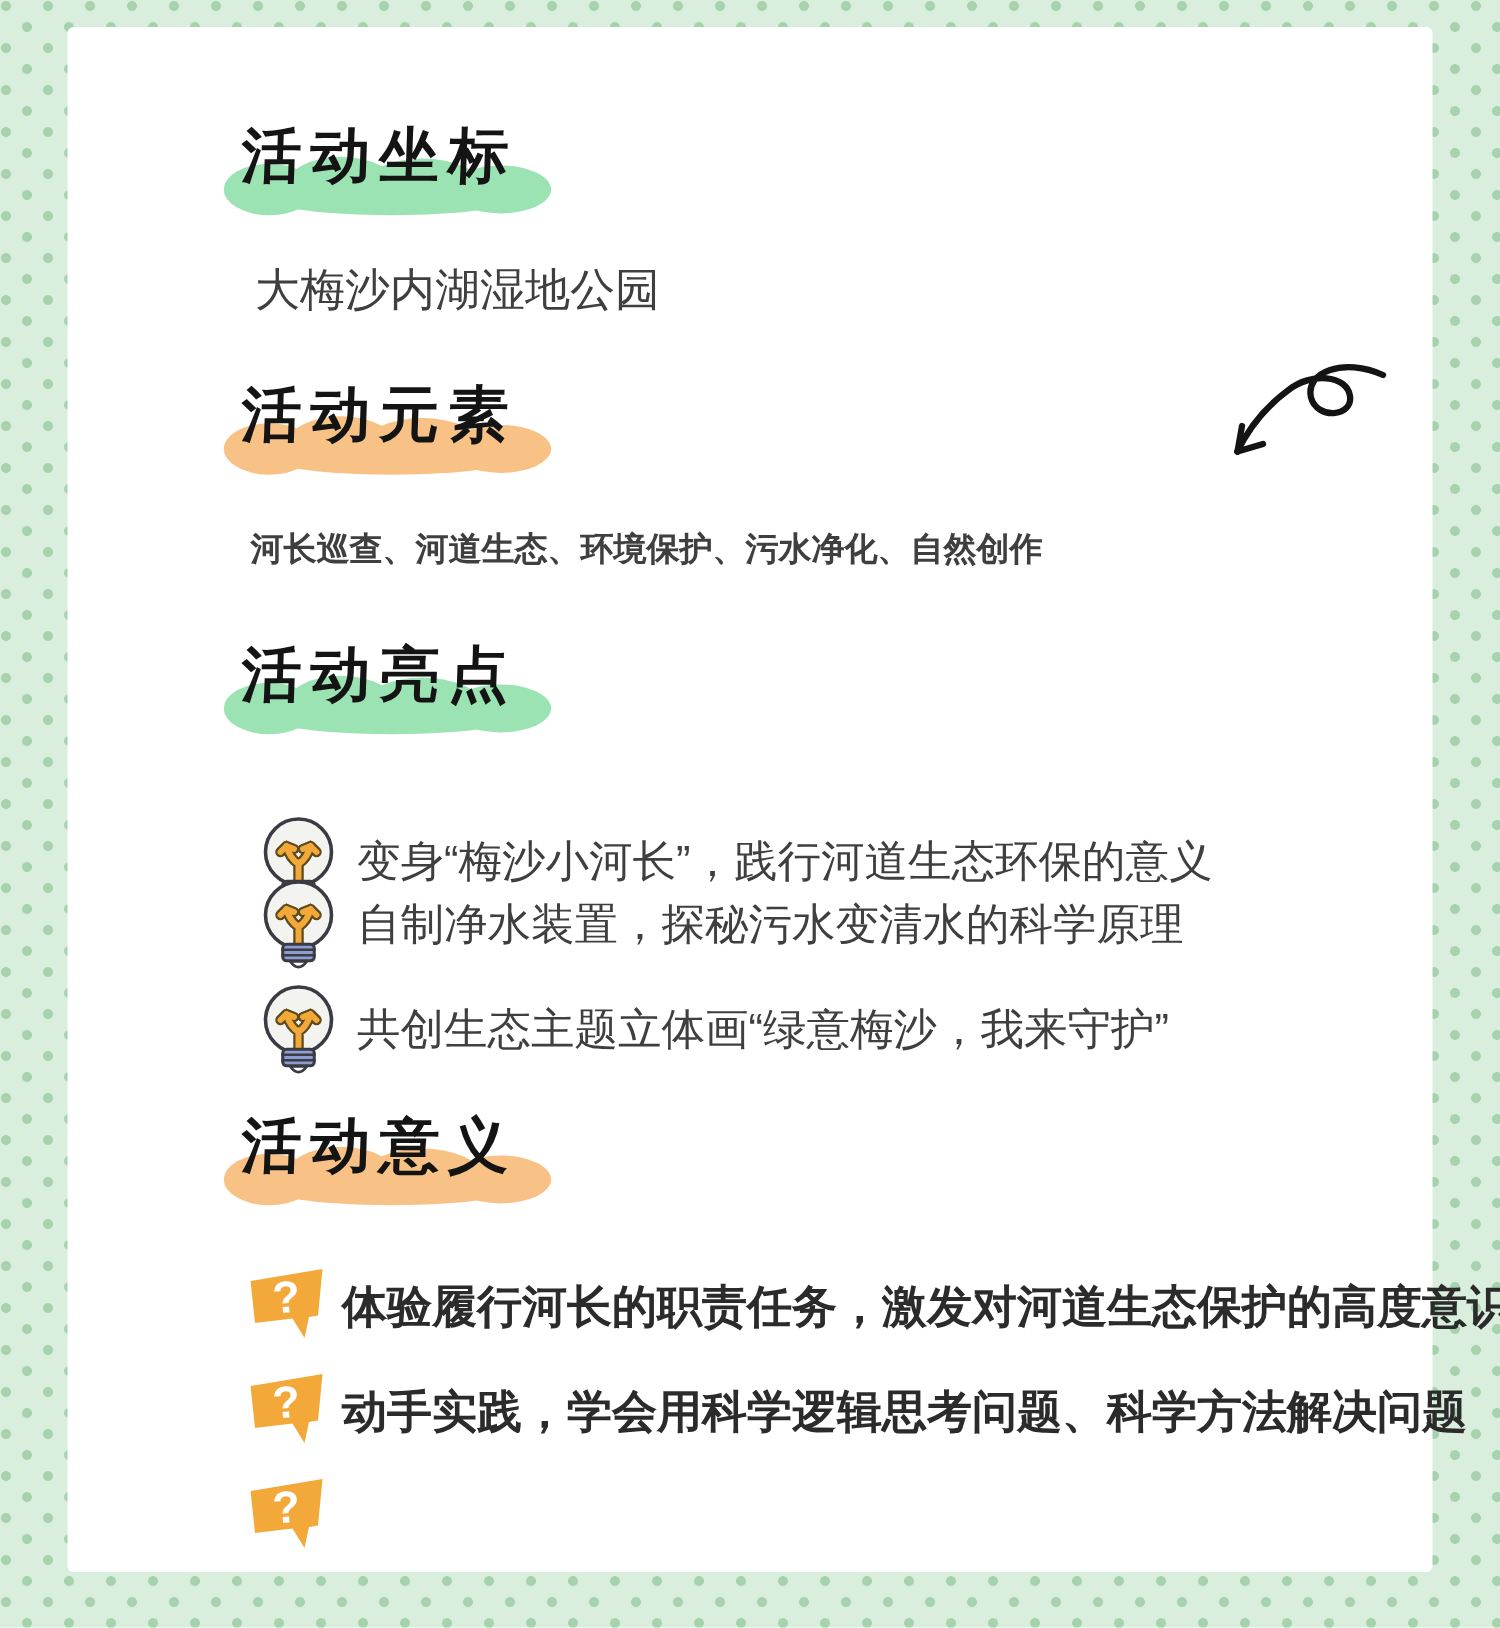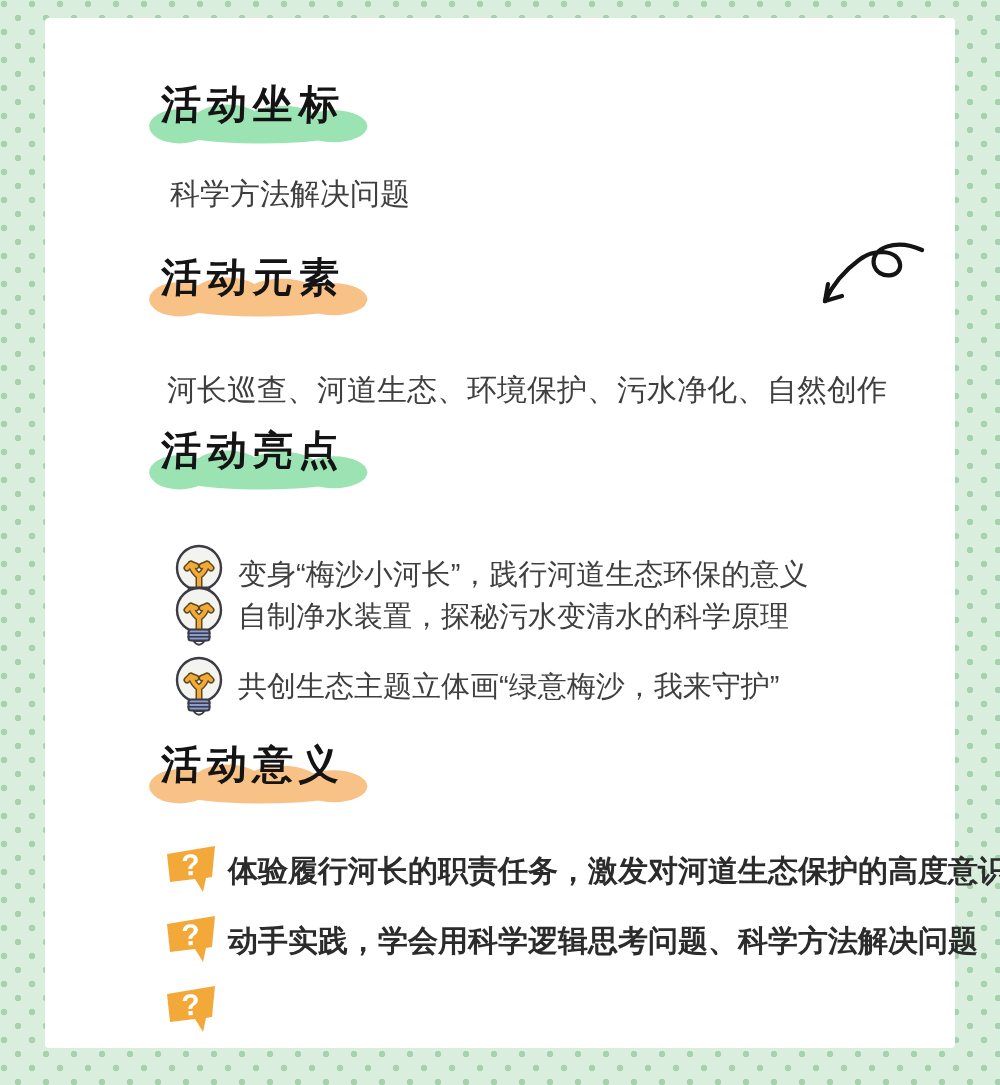--- a/index.html
+++ b/index.html
@@ -63,21 +63,21 @@
         <g fill="#9be3b3">
           <ellipse cx="30" cy="23" rx="28" ry="15"></ellipse>
           <ellipse cx="74" cy="20" rx="33" ry="16"></ellipse>
           <ellipse cx="124" cy="21" rx="36" ry="16"></ellipse>
           <ellipse cx="172" cy="23" rx="31" ry="14"></ellipse>
           <ellipse cx="105" cy="26" rx="84" ry="12"></ellipse>
         </g>
       </svg>
       <div class="title">活动坐标</div>
     </div>
-    <div class="body-line" style="left:125px;top:156px;">科学方法解决问题</div>
+    <div class="body-line" style="left:125px;top:156px;">大梅沙内湖湿地公园</div>
 
     <div class="header" style="left:116px;top:233px;">
       <svg class="blob" viewBox="0 0 210 42" preserveAspectRatio="none">
         <g fill="#f8c287">
           <ellipse cx="30" cy="23" rx="28" ry="15"></ellipse>
           <ellipse cx="74" cy="20" rx="33" ry="16"></ellipse>
           <ellipse cx="124" cy="21" rx="36" ry="16"></ellipse>
           <ellipse cx="172" cy="23" rx="31" ry="14"></ellipse>
           <ellipse cx="105" cy="26" rx="84" ry="12"></ellipse>
         </g>
@@ -86,21 +86,21 @@
     </div>
 
     <svg class="arrow-doodle" viewBox="0 0 120 80">
       <g fill="none" stroke="#141414" stroke-width="4.2" stroke-linecap="round" stroke-linejoin="round">
         <path d="M112 10 C 86 -2, 60 8, 64 25 C 68 40, 92 38, 90 24 C 88 10, 64 8, 49 20 C 34 31, 23 44, 15 61"></path>
         <path d="M15 61 L 18 44"></path>
         <path d="M15 61 L 32 56"></path>
       </g>
     </svg>
 
-    <div class="body-line" style="left:122px;top:352px;font-size:30px;">河长巡查、河道生态、环境保护、污水净化、自然创作</div>
+    <div class="body-line" style="left:122px;top:328px;font-size:22px;font-weight:bold;">河长巡查、河道生态、环境保护、污水净化、自然创作</div>
 
     <div class="header" style="left:116px;top:406px;">
       <svg class="blob" viewBox="0 0 210 42" preserveAspectRatio="none">
         <g fill="#9be3b3">
           <ellipse cx="30" cy="23" rx="28" ry="15"></ellipse>
           <ellipse cx="74" cy="20" rx="33" ry="16"></ellipse>
           <ellipse cx="124" cy="21" rx="36" ry="16"></ellipse>
           <ellipse cx="172" cy="23" rx="31" ry="14"></ellipse>
           <ellipse cx="105" cy="26" rx="84" ry="12"></ellipse>
         </g>

